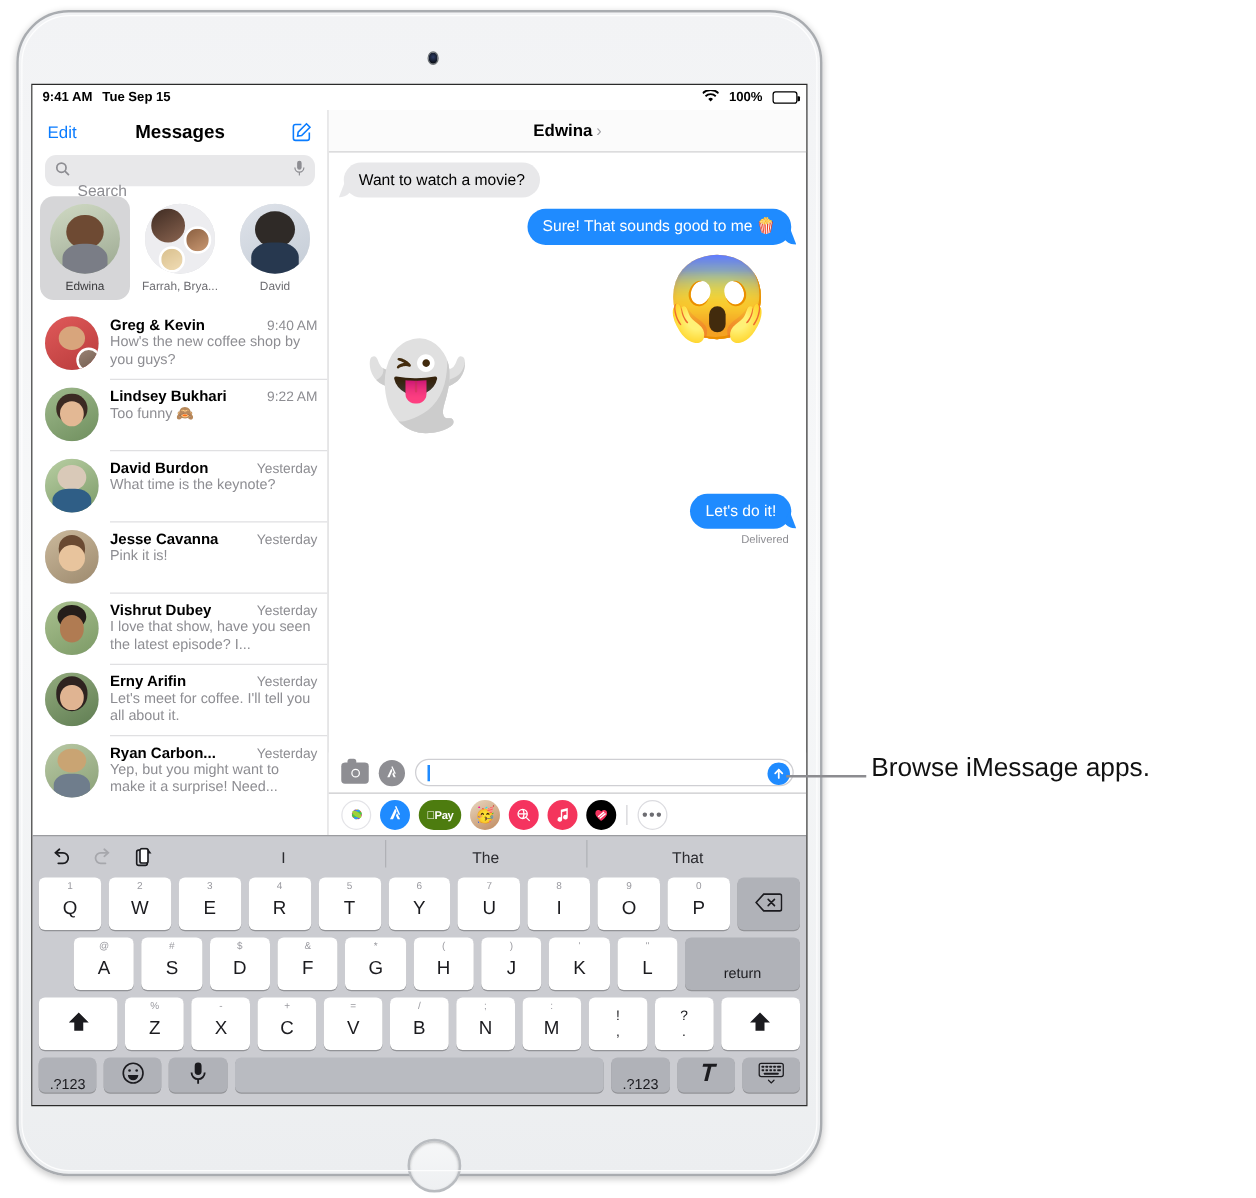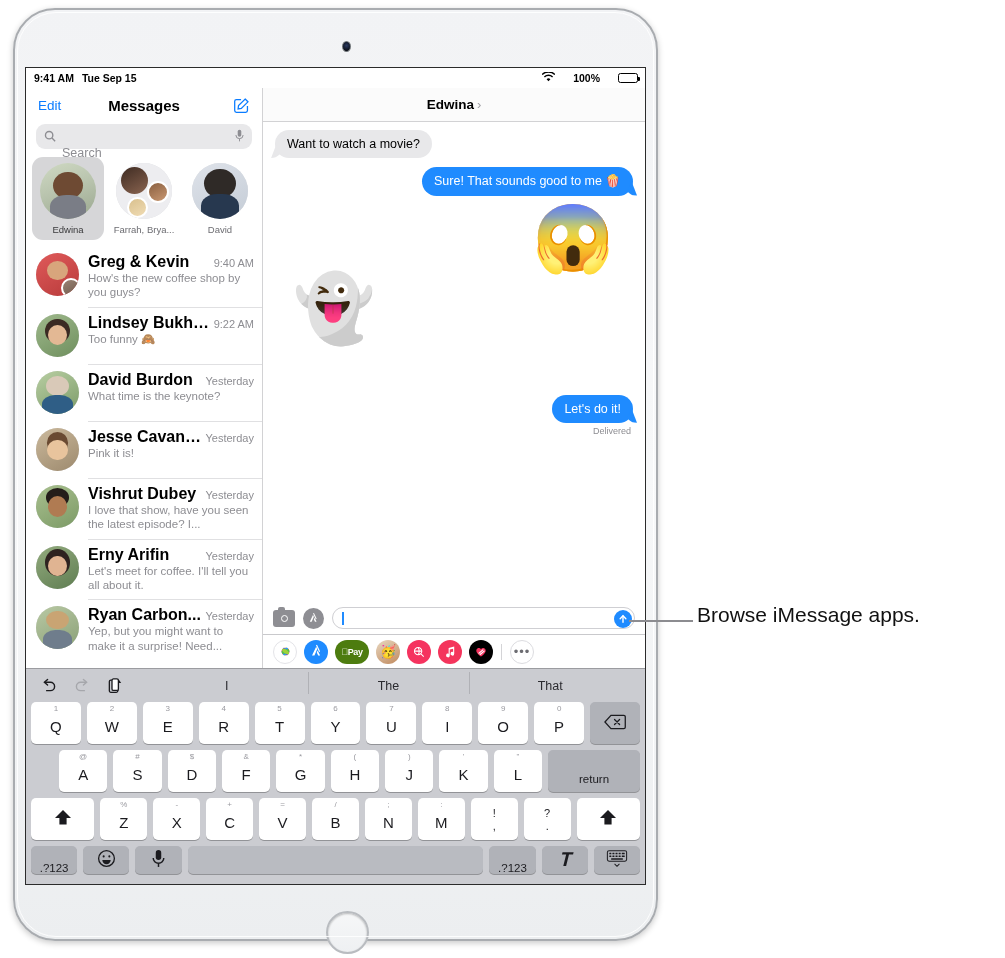--- a/index.html
+++ b/index.html
@@ -53,21 +53,21 @@
 
   
   #status-bar {
     height: 20px; flex: none; display: flex; align-items: center;
     font-size: 10.5px; font-weight: bold; color: #000;
     background: #fff; position: relative;
   }
   #status-left { padding-left: 8px; display: flex; gap: 8px; }
   #status-right {
     position: absolute; right: 7px; top: 0; height: 20px;
-    display: flex; align-items: center; gap: 18px;
+    display: flex; align-items: center; gap: 8px;
   }
   .wifi-glyph { font-size: 11px; letter-spacing: -0.5px; }
   #battery-pct { font-size: 10.5px; font-weight: bold; }
   #battery-icon {
     width: 20px; height: 10px; border: 1px solid #000; border-radius: 2.5px;
     position: relative; padding: 1px;
   }
   #battery-icon::after{
     content:"";position:absolute;right:-3px;top:3px;width:2px;height:4px;
     background:#000;border-radius:0 1px 1px 0;
@@ -127,21 +127,21 @@
   .conv-row + .conv-row::before {
     content:""; position:absolute; left: 62px; right: 0; top: 0;
     height: 1px; background: #e0e0e2;
   }
   .conv-avatar {
     width: 43px; height: 43px; border-radius: 50%; flex: none;
     overflow: hidden; position: relative; background: #dcdde0;
   }
   .conv-text { flex: 1; min-width: 0; }
   .conv-top { display: flex; align-items: baseline; gap: 4px; }
-  .conv-name { font-size: 16px; font-weight: bold; color: #000;
+  .conv-name { font-size: 12px; font-weight: bold; color: #000;
     white-space: nowrap; overflow: hidden; text-overflow: ellipsis; }
   .conv-time { font-size: 11px; color: #8d8d92; margin-left: auto;
     white-space: nowrap; flex: none; }
   .conv-preview { font-size: 11.5px; color: #8d8d92; line-height: 1.25;
     max-height: 30px; overflow: hidden; }
 
   
   #conv-pane { flex: 1; display: flex; flex-direction: column; min-width: 0; background: #fff; }
   #conv-header {
     height: 34px; flex: none; display: flex; align-items: center;

